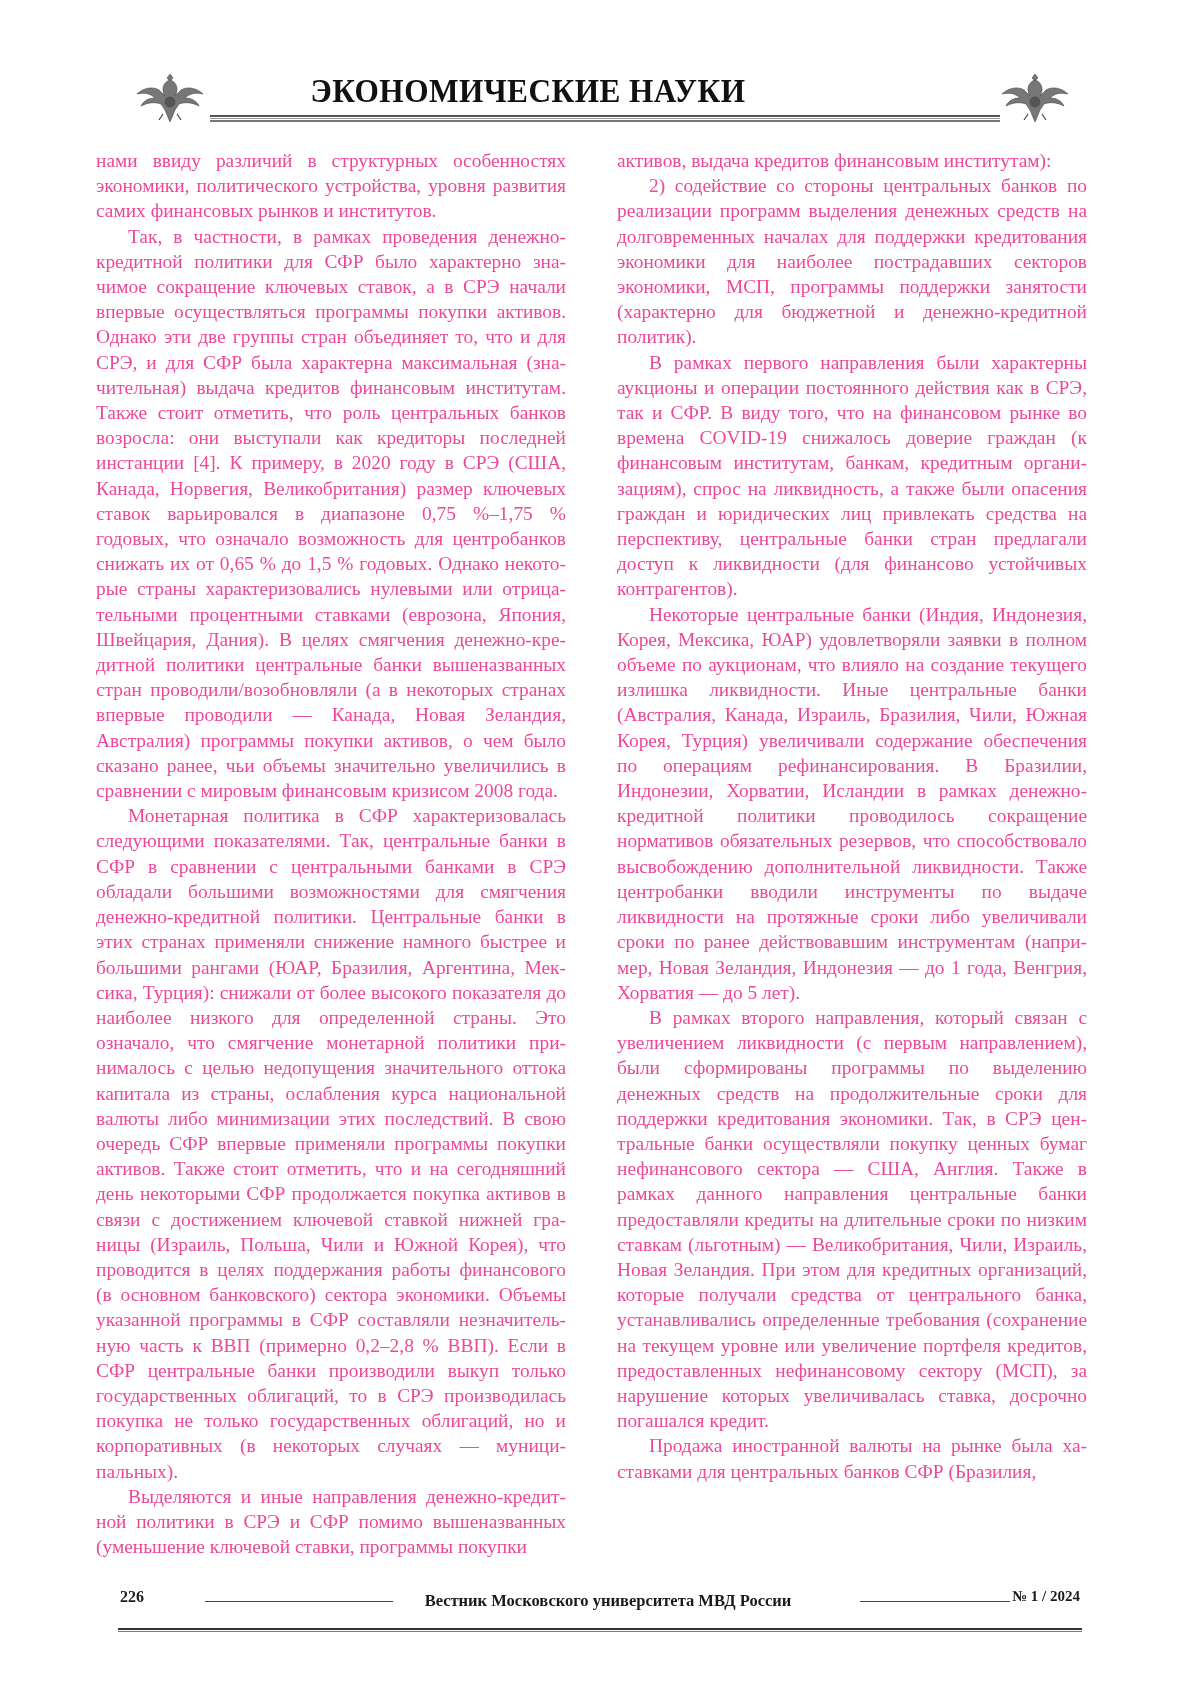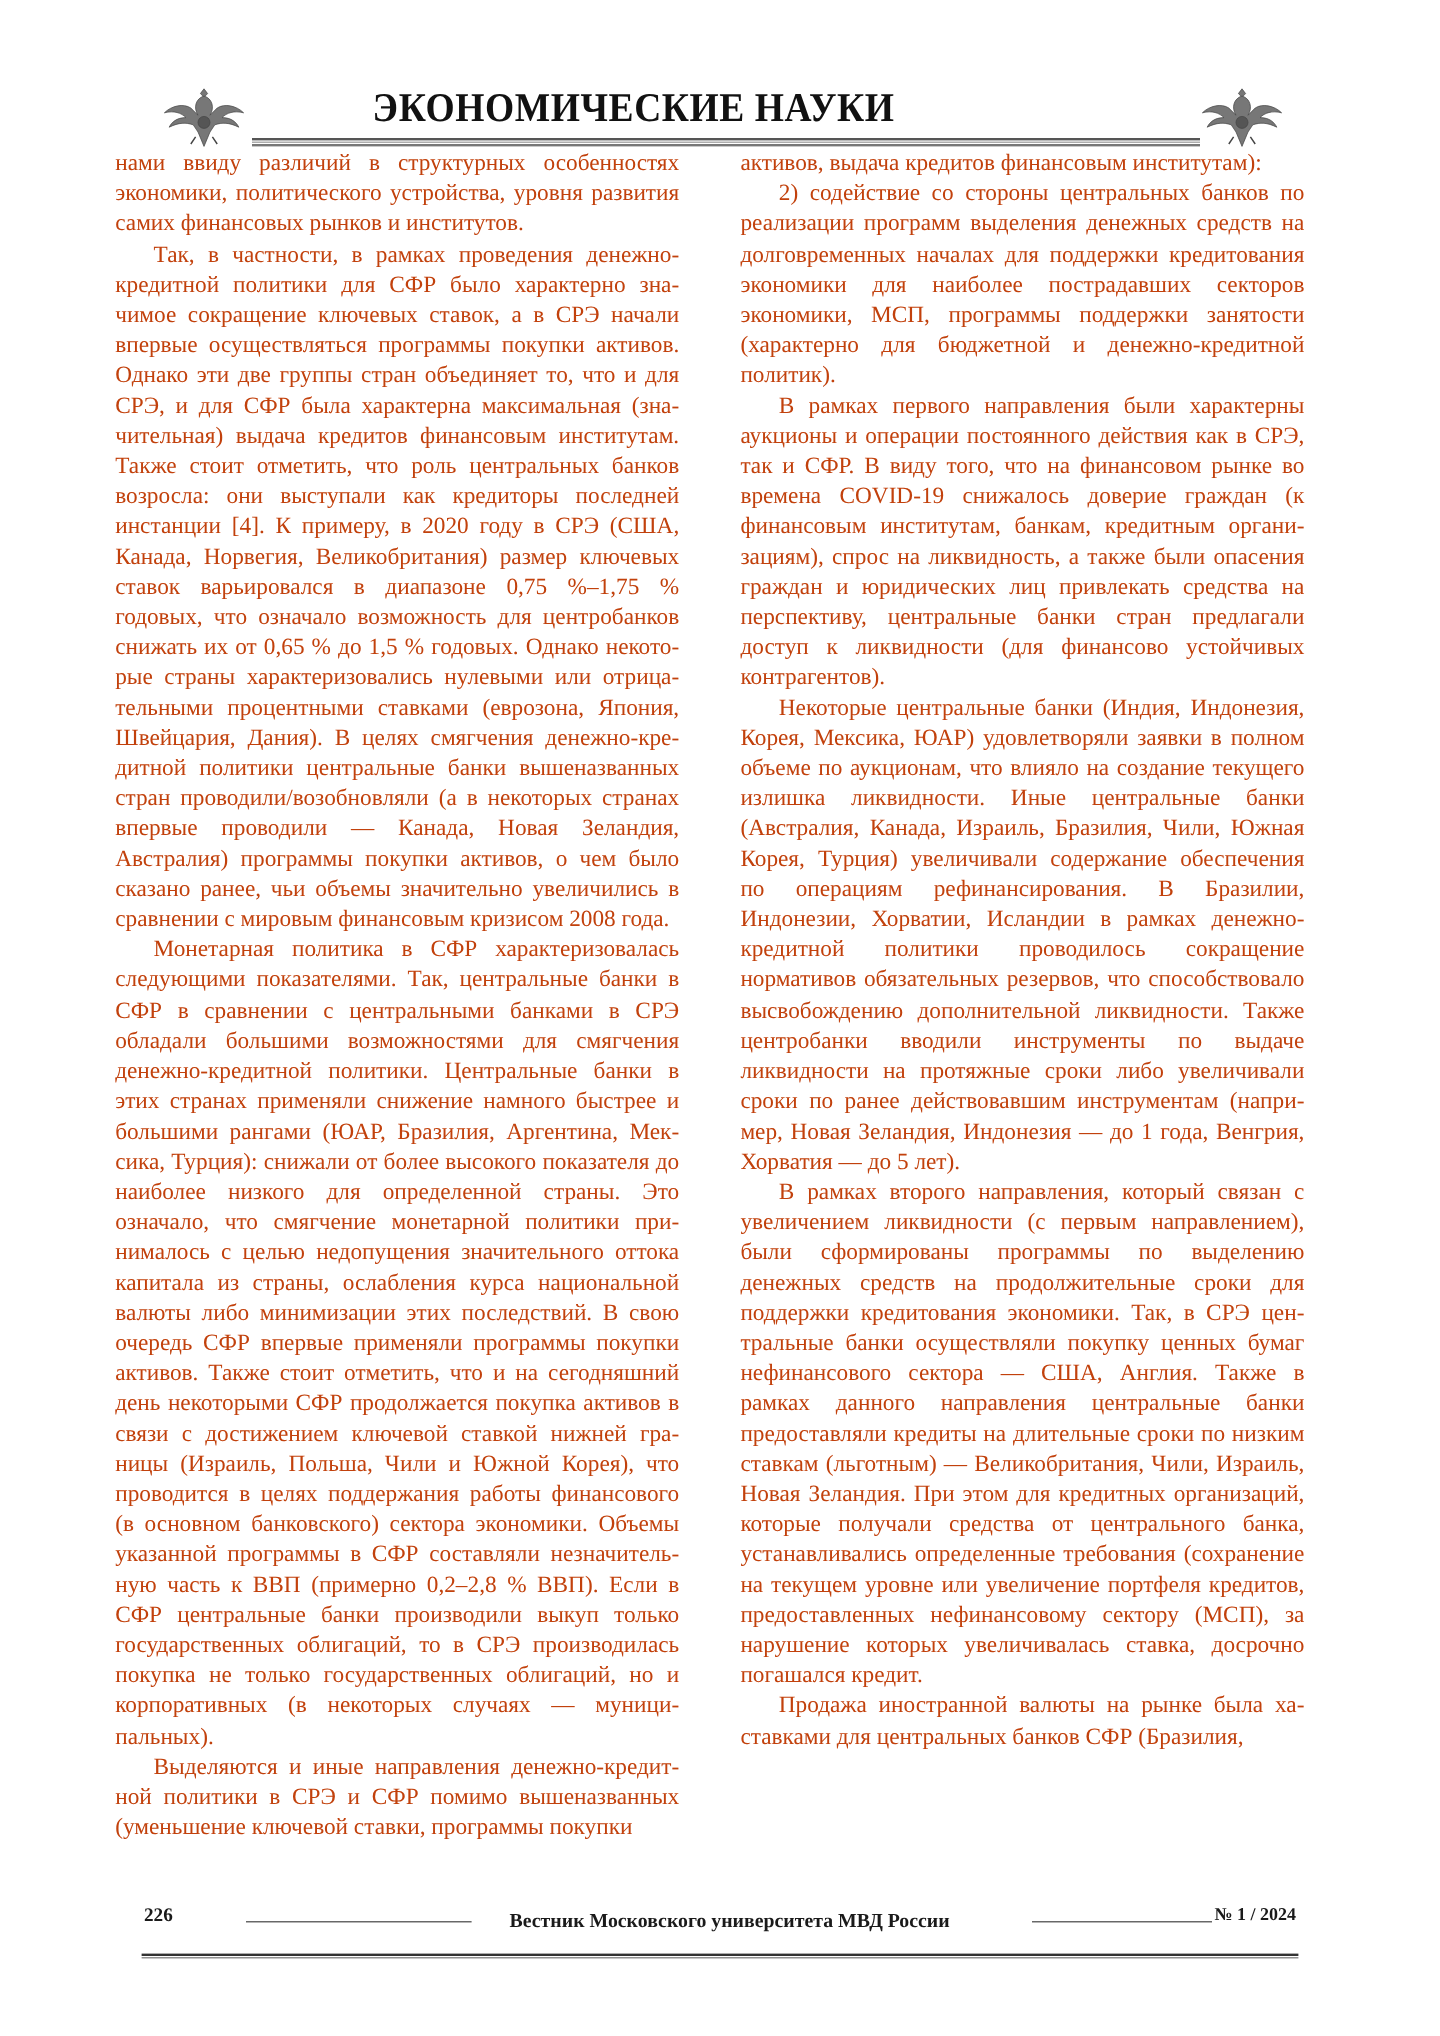--- a/index.html
+++ b/index.html
@@ -10,23 +10,23 @@
   .emblem.right { left: 1000px; }
   .header-title {
     position: absolute; left: 0; right: 0; top: 72px; text-align: center;
     font-family: "Liberation Serif", serif; font-weight: bold; font-size: 34px;
     letter-spacing: 0.5px; transform: scaleX(0.92); color: #111;
   }
   .header-rule { position: absolute; left: 210px; width: 790px; top: 115px; height: 7px;
     border-top: 2px solid #555; border-bottom: 2px solid #777; box-sizing: border-box; }
   .header-rule::after { content: ""; position: absolute; left: 0; right: 0; top: 1px; height: 1px; background: #999; }
 
-  .col { position: absolute; top: 124px; width: 470px;
+  .col { position: absolute; top: 148px; width: 470px;
     font-family: "Liberation Serif", serif; font-size: 19.4px; line-height: 25.2px;
-    text-align: justify; color: #c2410c; }
+    text-align: justify; color: #ec4899; }
   .col.left { left: 96px; }
   .col.right { left: 617px; }
   .col p { margin: 0; text-indent: 32px; hyphens: manual; }
   .col p.noindent { text-indent: 0; }
 
   .footer { position: absolute; left: 120px; width: 960px; top: 1588px; height: 40px;
     font-family: "Liberation Serif", serif; font-weight: bold; }
   .footer .page-num { position: absolute; left: 0; top: 0; font-size: 16px; }
   .footer .journal { position: absolute; left: 16px; right: 0; top: 3px; text-align: center; font-size: 16.5px; }
   .footer .issue { position: absolute; right: 0; top: 0; font-size: 15px; }

